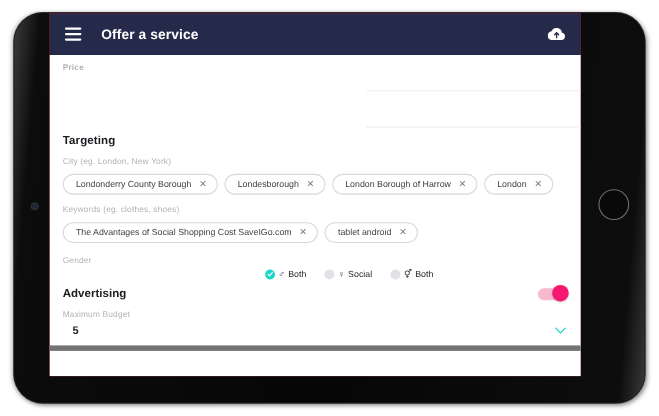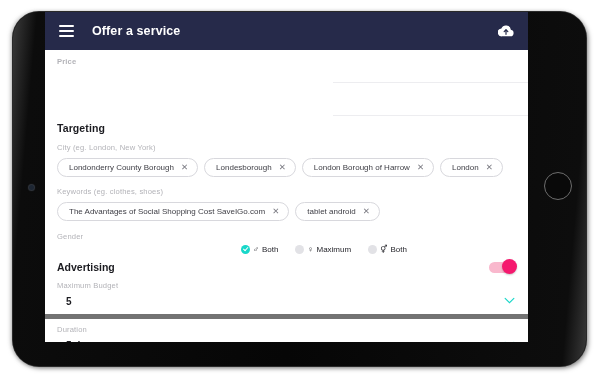--- a/index.html
+++ b/index.html
@@ -332,21 +332,21 @@
     <span class="field-label" id="gender-label">Gender</span>
     <div id="gender-options">
         <label class="radio-option">
           <span class="radio-circle checked"></span>
           <span class="gender-glyph">♂</span>
           <span>Both</span>
         </label>
         <label class="radio-option">
           <span class="radio-circle"></span>
           <span class="gender-glyph">♀</span>
-          <span>Maximum</span>
+          <span>Social</span>
         </label>
         <label class="radio-option">
           <span class="radio-circle"></span>
           <span class="gender-glyph">⚥</span>
           <span>Both</span>
         </label>
       </div>
 
     
     <div id="advertising-row">
@@ -361,24 +361,15 @@
       <span class="field-label">Maximum Budget</span>
       <div class="select-value">5</div>
       <span class="chevron-down-icon">
         <svg width="11" height="7" viewBox="0 0 12 8">
             <path d="M1 1.5L6 6.5L11 1.5" stroke="#18d7c9" stroke-width="1.3" fill="none" stroke-linecap="round"></path>
           </svg>
       </span>
     </div>
 
     
-    <div class="select-row">
-      <span class="field-label">Duration</span>
-      <div class="select-value">5 days</div>
-      <span class="chevron-down-icon">
-        <svg width="11" height="7" viewBox="0 0 12 8">
-            <path d="M1 1.5L6 6.5L11 1.5" stroke="#18d7c9" stroke-width="1.3" fill="none" stroke-linecap="round"></path>
-          </svg>
-      </span>
-    </div>
 
   </div>
 </div>
 
 </body></html>

